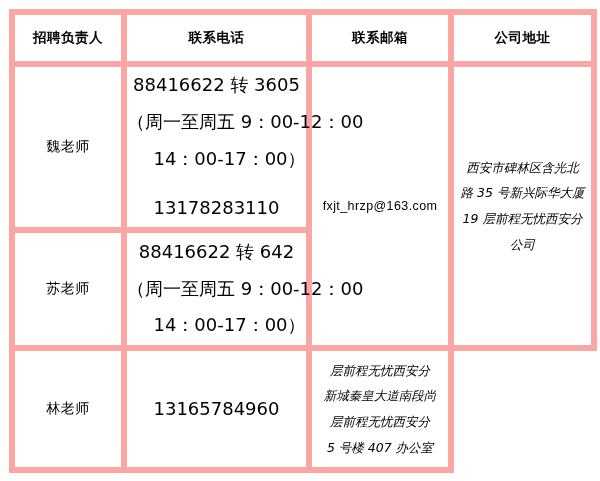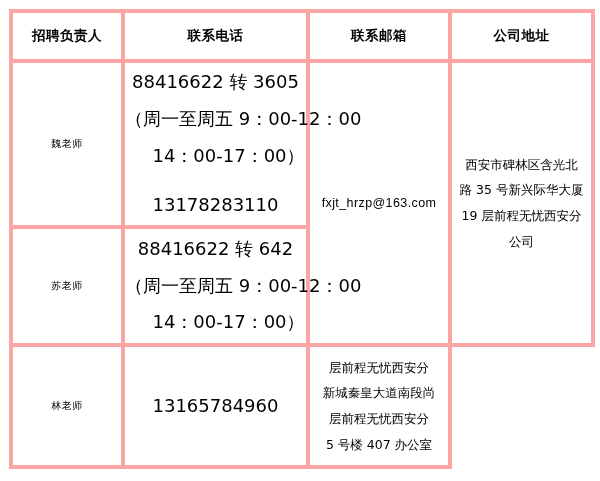--- a/index.html
+++ b/index.html
@@ -21,54 +21,55 @@
     background: #ffffff;
   }
   table.contact-table {
     border-collapse: collapse;
     width: 582px;
     margin: 9px 0 0 9px;
     table-layout: fixed;
   }
   table.contact-table td,
   table.contact-table th {
-    border: 4px solid #fca5a5;
+    border: 6px solid #fca5a5;
     padding: 0;
     vertical-align: middle;
     text-align: center;
   }
   thead th {
     height: 46px;
     font-size: 13.5px;
     font-weight: bold;
     letter-spacing: 0.5px;
   }
   .col-1 { width: 112px; }
   .col-2 { width: 185px; }
   .col-3 { width: 142px; }
   .col-4 { width: 143px; }
 
   td.name-cell {
-    font-size: 10px;
+    font-size: 14px;
     letter-spacing: 0.5px;
   }
   td.phone-cell {
     font-size: 18px;
     line-height: 2.05;
     padding: 6px 8px;
   }
   td.email-cell {
     font-size: 12.5px;
     font-family: Liberation Sans, sans-serif;
     letter-spacing: 0.4px;
   }
   td.addr-cell {
     font-size: 12.5px;
     line-height: 2.05;
     padding: 6px 10px;
+    font-style: italic;
   }
   .row-1 { height: 166px; }
   .row-2 { height: 118px; }
   .row-3 { height: 122px; }
 
   .line { display: block; white-space: nowrap; }
   .indent-line { display: block; white-space: nowrap; padding-left: 26px; }
   .spacer { display: block; height: 12px; }
   .addr-line { display: block; }
 </style>

